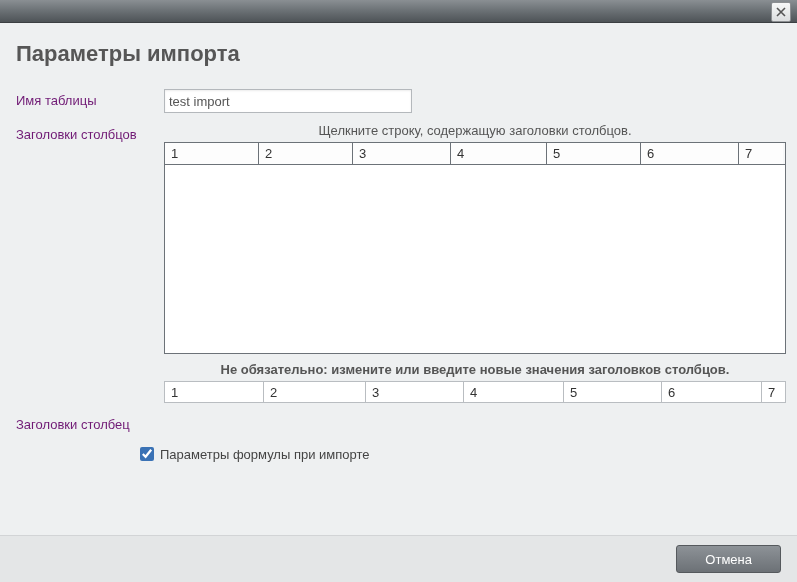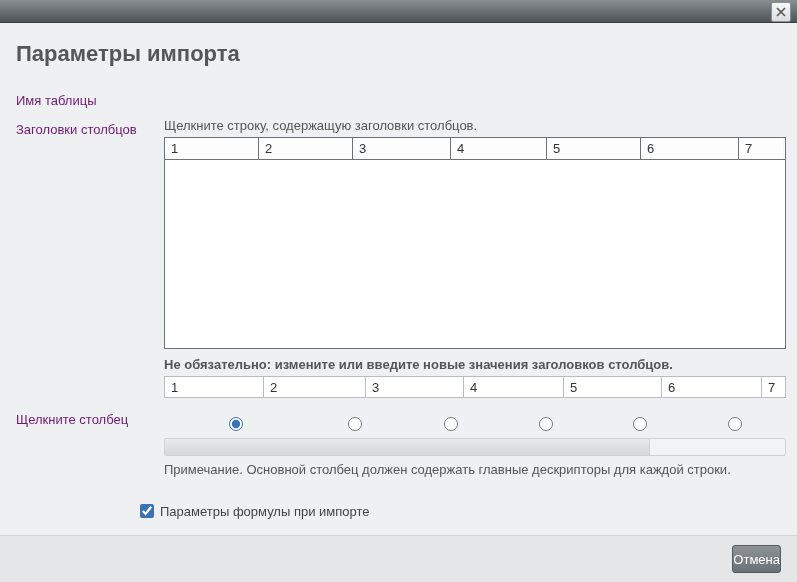--- a/index.html
+++ b/index.html
@@ -6,37 +6,37 @@
   body{width:797px;height:582px;position:relative;overflow:hidden;}
   .titlebar{height:22px;background:linear-gradient(to bottom,#8a8f93 0%,#6a7074 50%,#4e5357 100%);position:relative;border-bottom:1px solid #3b3f42;}
   .close-btn{position:absolute;top:2px;right:6px;width:18px;height:18px;border:1px solid #8c8f92;background:linear-gradient(to bottom,#f7f8f8,#dcdedf);border-radius:2px;display:flex;align-items:center;justify-content:center;cursor:pointer;}
   .close-btn svg{width:10px;height:10px;}
   .content{padding:18px 16px 8px 16px;}
   h1{margin:0 0 22px 0;font-size:22px;font-weight:bold;color:#565656;}
   .row{display:flex;align-items:flex-start;margin-bottom:10px;}
   .lbl{width:148px;flex:0 0 148px;color:#701a75;padding-top:4px;font-size:13px;}
   .ctl{flex:1;}
   input[type=text].txt{width:238px;height:20px;border:1px solid #b4b8bc;padding:1px 4px;font-size:13px;color:#555;background:#fff;box-shadow:inset 0 1px 2px rgba(0,0,0,0.08);}
-  .hint{color:#555;font-size:13px;margin-bottom:4px;}
+  .hint{color:#555;font-size:13px;margin-bottom:4px;text-align:center;}
   .hdr-table-wrap{border:1px solid #6c7278;background:#fff;height:210px;overflow:hidden;}
   .hdr-table{display:flex;border-bottom:1px solid #6c7278;background:#f7f8f9;}
   .hdr-table .cell{border-right:1px solid #6c7278;padding:3px 6px;font-size:13px;color:#333;box-sizing:border-box;background:#fdfdfd;}
   .edit-row{display:flex;margin-top:4px;}
   .edit-row input{border:1px solid #b9bdc1;height:22px;padding:2px 6px;font-size:13px;color:#333;box-sizing:border-box;background:#fff;}
   .edit-row input + input{margin-left:0;border-left:none;}
   .radio-row{display:flex;align-items:center;padding:6px 0 0 0;width:618px;}
   .radio-row .rad{text-align:center;}
   .scrollbar{height:16px;background:#f2f3f4;border:1px solid #cfd2d5;margin:4px 0 6px 0;position:relative;border-radius:2px;width:620px;}
   .scrollbar .thumb{position:absolute;top:0;left:0;height:100%;background:linear-gradient(to bottom,#e9eaeb,#d5d7d9);border-right:1px solid #cfd2d5;}
   .note{color:#555;font-size:13px;margin-bottom:12px;}
   .chk-row{display:flex;align-items:center;margin-left:120px;margin-top:12px;}
   .chk-row input{margin-right:6px;}
   .chk-row label{color:#444;font-size:13px;}
   .footer{position:absolute;left:0;right:0;bottom:0;height:46px;background:#e4e6e7;border-top:1px solid #d2d4d6;display:flex;align-items:center;justify-content:flex-end;padding-right:16px;gap:8px;}
-  .btn{height:28px;padding:0 0;border-radius:3px;font-size:13px;cursor:pointer;border:1px solid;}
+  .btn{height:28px;padding:0 28px;border-radius:3px;font-size:13px;cursor:pointer;border:1px solid;}
   .btn-default{background:linear-gradient(to bottom,#8d9297,#6c7176);color:#fff;border-color:#55595d;}
   .btn-primary{background:linear-gradient(to bottom,#4f87c8,#3b6bad);color:#fff;border-color:#2f5a94;}
   input[type=radio]{width:14px;height:14px;accent-color:#3a72b5;}
   input[type=checkbox]{width:14px;height:14px;accent-color:#3a72b5;}
 </style>
 </head>
 <body>
 
 <div class="titlebar">
   <div class="close-btn">
@@ -44,20 +44,23 @@
         <path d="M1 1 L9 9 M9 1 L1 9" stroke="#555" stroke-width="1.6" fill="none"></path>
       </svg>
   </div>
 </div>
 
 <div class="content">
   <h1>Параметры импорта</h1>
 
   <div class="row">
     <div class="lbl">Имя таблицы</div>
+    <div class="ctl">
+      <input type="text" class="txt" value="test import" style="">
+    </div>
   </div>
 
   <div class="row">
     <div class="lbl">Заголовки столбцов</div>
     <div class="ctl" style="width:622px;">
       <div class="hint">Щелкните строку, содержащую заголовки столбцов.</div>
       <div class="hdr-table-wrap">
         <div class="hdr-table" id="hdrTable">
             <div class="cell" style="width: 94px;">1</div>
             <div class="cell" style="width: 94px;">2</div>
@@ -75,35 +78,21 @@
           <input type="text" value="3" style="width: 98px;">
           <input type="text" value="4" style="width: 100px;">
           <input type="text" value="5" style="width: 98px;">
           <input type="text" value="6" style="width: 100px;">
           <input type="text" value="7" style="width: 24px;">
         </div>
     </div>
   </div>
 
   <div class="row" style="margin-top:4px;">
-    <div class="lbl">Щелкните столбец</div>
-    <div class="ctl">
-      <div class="radio-row" id="radioRow">
-          <div class="rad" style="width: 150px;"><input type="radio" name="primary" checked="" style=""></div>
-          <div class="rad" style="width: 100px;"><input type="radio" name="primary" style=""></div>
-          <div class="rad" style="width: 102px;"><input type="radio" name="primary" style=""></div>
-          <div class="rad" style="width: 98px;"><input type="radio" name="primary" style=""></div>
-          <div class="rad" style="width: 100px;"><input type="radio" name="primary" style=""></div>
-          <div class="rad" style="width: 100px;"><input type="radio" name="primary" style=""></div>
-        </div>
-      <div class="scrollbar">
-        <div class="thumb" style="width:78%;"></div>
-      </div>
-      <div class="note">Примечание. Основной столбец должен содержать главные дескрипторы для каждой строки.</div>
-    </div>
+    <div class="lbl">Заголовки столбец</div>
   </div>
 
   <div class="chk-row">
     <input type="checkbox" id="chkFormulas" checked="" style="">
     <label for="chkFormulas">Параметры формулы при импорте</label>
   </div>
 </div>
 
 <div class="footer">
   <button class="btn btn-default">Отмена</button>

